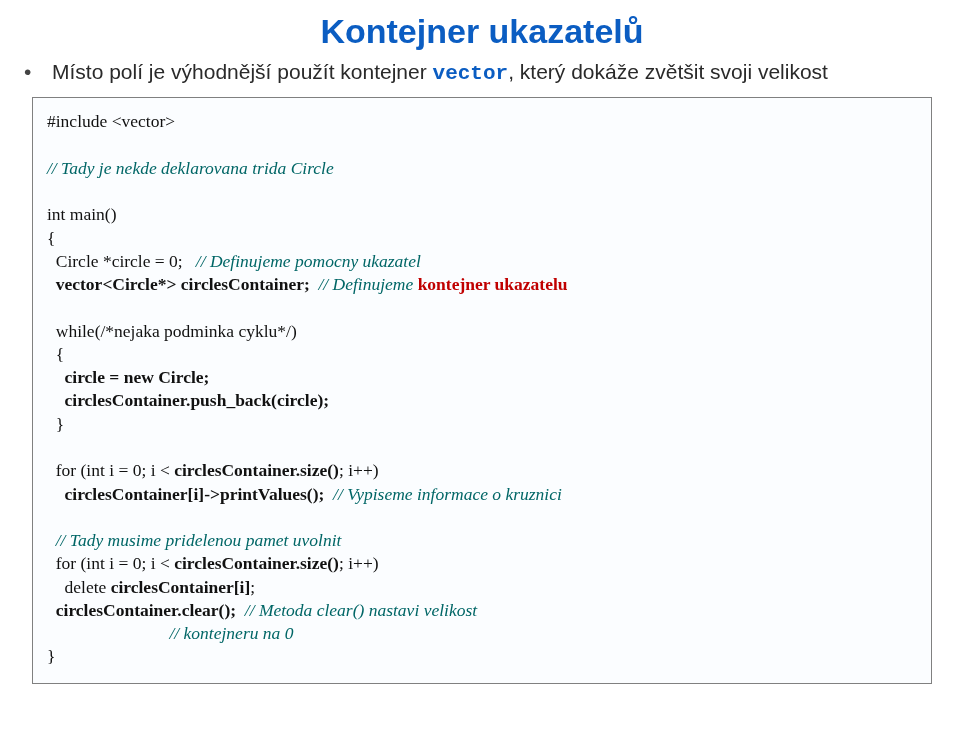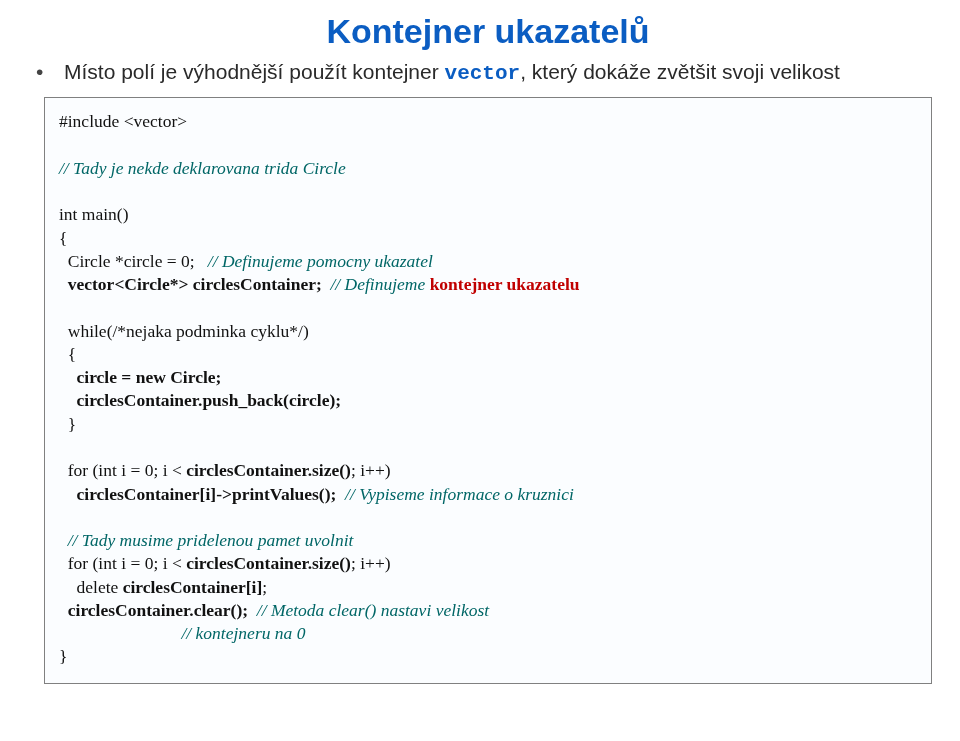--- a/index.html
+++ b/index.html
@@ -9,21 +9,21 @@
     height: 741px;
     background: #ffffff;
     font-family: Verdana, Geneva, sans-serif;
     overflow: hidden;
   }
   .slide {
     position: relative;
     width: 960px;
     height: 733px;
     box-sizing: border-box;
-    padding: 12px 28px 20px 44px;
+    padding: 12px 28px 20px 32px;
   }
   .title {
     text-align: center;
     font-size: 34px;
     font-weight: bold;
     color: #0b5dc2;
     margin: 0 0 6px 0;
   }
   .intro {
     font-size: 21px;

